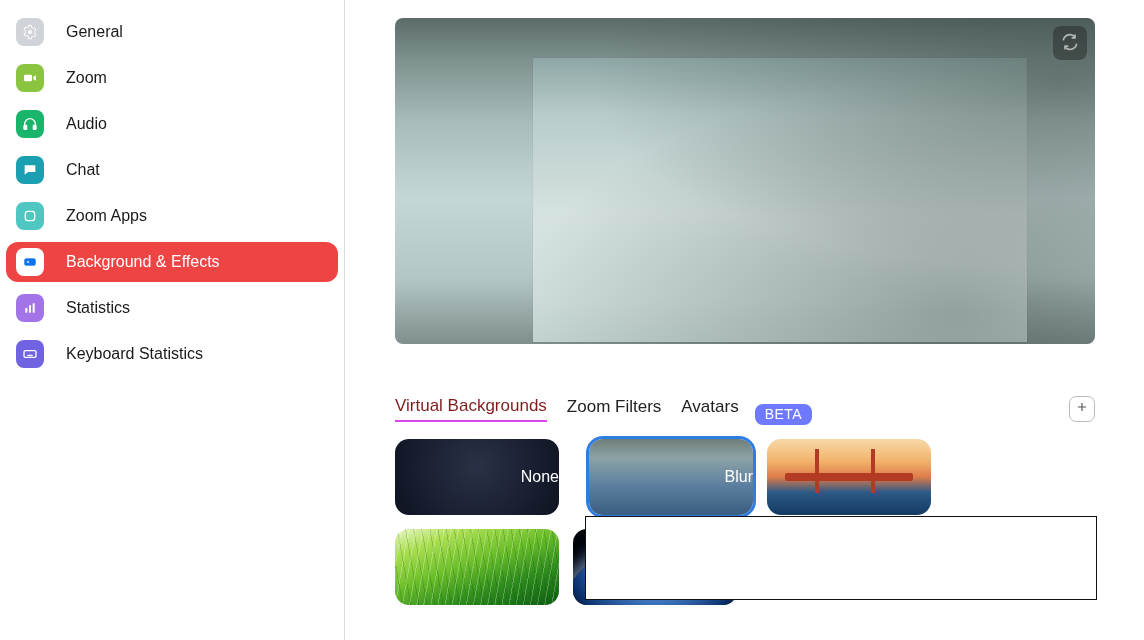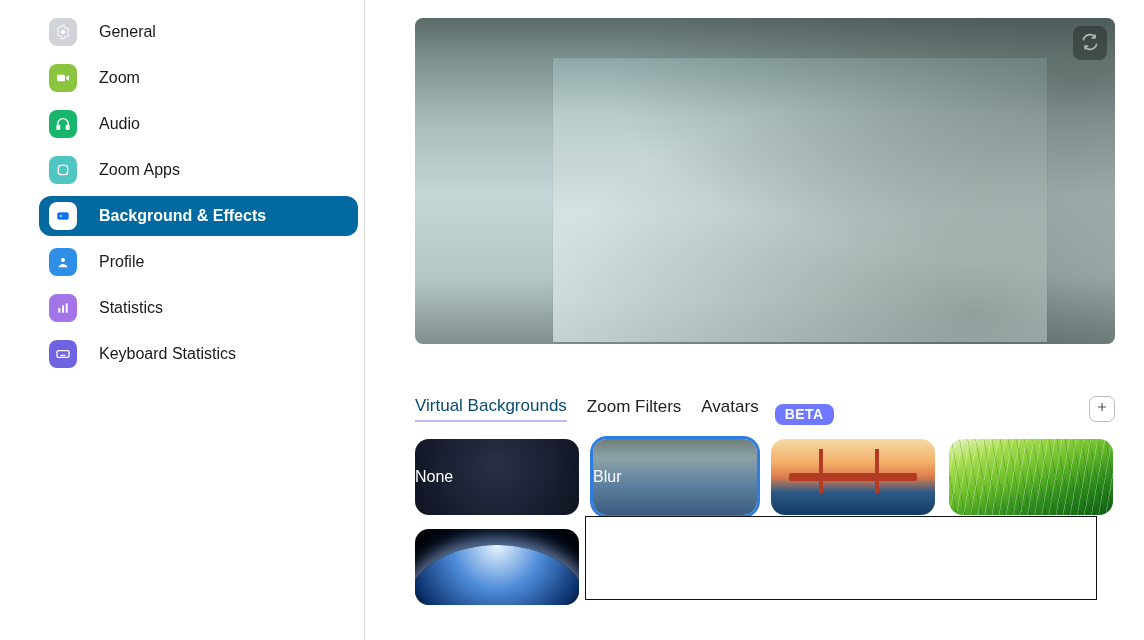--- a/index.html
+++ b/index.html
@@ -13,37 +13,36 @@
     overflow: hidden;
   }
 
   .app { display: flex; width: 100%; height: 100%; }
 
   
   .sidebar {
     width: 345px;
     height: 100%;
     border-right: 1px solid #dcdcdc;
-    padding: 12px 6px 0 19px;
-    margin-left: 20px;
+    padding: 12px 6px 0 6px;
   }
   .sidebar-list { display: flex; flex-direction: column; gap: 6px; }
   .sidebar-item {
     display: flex; align-items: center;
     height: 40px;
     padding: 0 10px 0 10px;
     border-radius: 12px;
     cursor: pointer;
     font-size: 16px;
     color: #1a1a1a;
   }
   .sidebar-item.active {
-    background: #0369a1;
+    background: #ef4444;
     color: #fff;
-    font-weight: 700;
+    font-weight: 400;
   }
   .sidebar-item .icon {
     width: 28px; height: 28px;
     border-radius: 8px;
     display: inline-flex; align-items: center; justify-content: center;
     margin-right: 22px;
     flex: 0 0 28px;
     color: #fff;
   }
   .sidebar-item .icon svg { width: 16px; height: 16px; }
@@ -120,30 +119,30 @@
     width: 700px;
     font-size: 17px;
   }
   .tab{
     margin-right: 20px;
     padding-bottom: 4px;
     cursor:pointer;
     color:#222;
   }
   .tab.active{
-    color:#0c4a6e;
-    border-bottom: 2px solid #c4b5fd;
+    color:#7f1d1d;
+    border-bottom: 2px solid #d946ef;
   }
   .beta{
     display:inline-block;
     margin-left: -4px;
     background:#6f79ff;
     color:#fff;
     font-size:14px;
-    font-weight:700;
+    font-weight:400;
     border-radius:8px;
     padding: 2px 10px 3px;
     letter-spacing:0.5px;
     margin-top:12px;
   }
   .add-btn{
     margin-left:auto;
     width:26px; height:26px;
     border:1px solid #b8bcc0;
     border-radius:7px;
@@ -158,33 +157,34 @@
     margin-top: 14px;
     width: 700px;
     display:flex; flex-wrap:wrap; gap:14px;
   }
   .thumb{
     width:164px; height:76px;
     border-radius:14px;
     position:relative;
     overflow:hidden;
     cursor:pointer;
-    display:flex; align-items:center; justify-content:flex-start;
+    display:flex; align-items:center; justify-content:flex-end;
     color:#fff; font-size:16px;
   }
   .thumb.selected{
     outline:3px solid #2f7de1;
     outline-offset:0;
   }
   .thumb-none{
     background: radial-gradient(circle at 50% 35%, #2a3146 0%, #171c2d 70%, #0e1220 100%);
   }
   .thumb-blur{
     background: linear-gradient(180deg,#6e7e7a 0%, #8ba3a6 25%, #5e80a0 60%, #3a5d80 100%);
     filter: blur(0.4px);
+    margin-left: 16px;
   }
   .thumb-bridge{
     background:
       linear-gradient(180deg,#f6d9a7 0%, #f3b16a 30%, #de7c4a 50%, #2d5a86 70%, #123a63 100%);
   }
   .thumb-bridge::before{
     content:"";
     position:absolute; left:18px; right:18px; top:34px; height:8px;
     background:#b33b24; border-radius:2px;
   }
@@ -262,20 +262,28 @@
           <svg viewBox="0 0 24 24" fill="none" stroke="#fff" stroke-width="2">
               <path d="M4 14v-2a8 8 0 0 1 16 0v2"></path>
               <rect x="3" y="14" width="4" height="6" rx="1" fill="#fff"></rect>
               <rect x="17" y="14" width="4" height="6" rx="1" fill="#fff"></rect>
             </svg>
         </span>
         <span>Audio</span>
       </div>
 
 
+      <div class="sidebar-item">
+        <span class="icon ic-chat">
+          <svg viewBox="0 0 24 24" fill="#fff">
+              <path d="M4 5h16v10H9l-5 4V5z"></path>
+            </svg>
+        </span>
+        <span>Chat</span>
+      </div>
 
       <div class="sidebar-item">
         <span class="icon ic-apps">
           <svg viewBox="0 0 24 24" fill="none" stroke="#fff" stroke-width="2">
               <rect x="5" y="5" width="14" height="14" rx="4"></rect>
             </svg>
         </span>
         <span>Zoom Apps</span>
       </div>
 
@@ -283,29 +291,20 @@
         <span class="icon ic-bg">
           <svg viewBox="0 0 24 24" fill="#0E72ED">
               <rect x="4" y="7" width="16" height="10" rx="2"></rect>
               <circle cx="9" cy="12" r="2" fill="#fff"></circle>
             </svg>
         </span>
         <span>Background &amp; Effects</span>
       </div>
 
 
-      <div class="sidebar-item">
-        <span class="icon ic-profile">
-          <svg viewBox="0 0 24 24" fill="#fff">
-              <circle cx="12" cy="9" r="3"></circle>
-              <path d="M5 20c1-4 5-5 7-5s6 1 7 5z"></path>
-            </svg>
-        </span>
-        <span>Profile</span>
-      </div>
 
       <div class="sidebar-item">
         <span class="icon ic-stats">
           <svg viewBox="0 0 24 24" fill="#fff">
               <rect x="5" y="12" width="3" height="7"></rect>
               <rect x="10.5" y="8" width="3" height="11"></rect>
               <rect x="16" y="5" width="3" height="14"></rect>
             </svg>
         </span>
         <span>Statistics</span>

